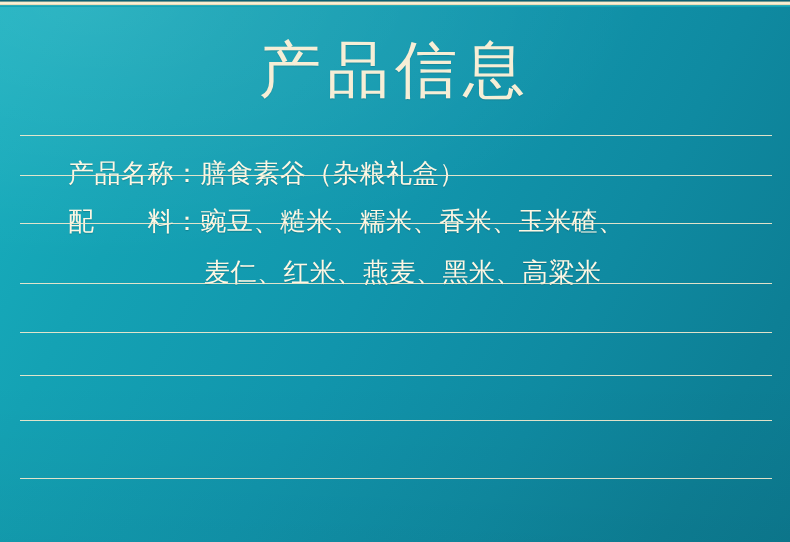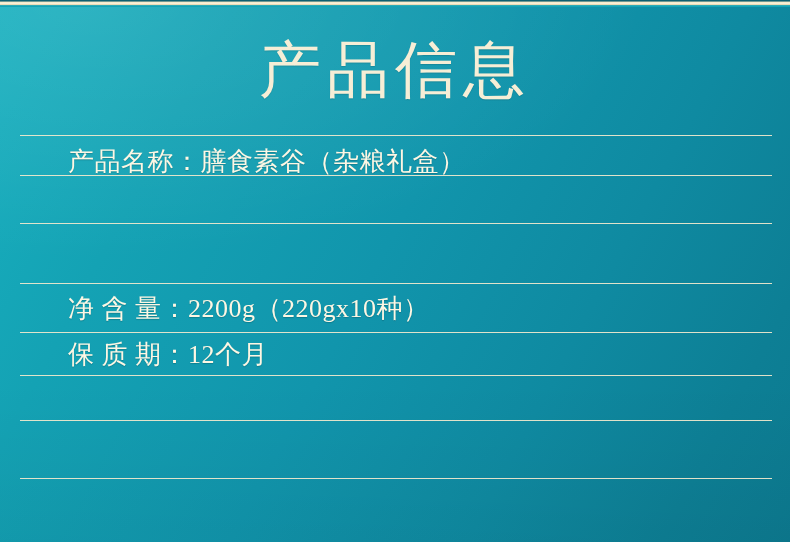--- a/index.html
+++ b/index.html
@@ -96,20 +96,21 @@
 
   .row-text {
     position: absolute;
     left: 68px;
     color: #fdf7e4;
     font-size: 26px;
     line-height: 30px;
     letter-spacing: 0.5px;
     white-space: pre;
     text-shadow: 0 1px 1px rgba(0,0,0,0.18);
+    margin-top: 12px;
   }
 
   .row-text.indented {
     left: 204px;
   }
 </style>
 </head>
 <body>
 
 <div id="product-info-panel">
@@ -119,31 +120,31 @@
   <div class="title">产品信息</div>
 
   <div class="rows">
 
     <div class="divider" style="top:135px;"></div>
 
     <div class="row-text" style="top:147px;">产品名称：膳食素谷（杂粮礼盒）</div>
 
     <div class="divider" style="top:175px;"></div>
 
+    <div class="row-text" style="top:195px;">配　　料：豌豆、糙米、糯米、香米、玉米碴、</div>
 
     <div class="divider" style="top:223px;"></div>
 
+    <div class="row-text indented" style="top:246px;">麦仁、红米、燕麦、黑米、高粱米</div>
 
     <div class="divider" style="top:283px;"></div>
 
-    <div class="row-text" style="top:294px;">净 含 量：2200g（220gx10种）</div>
 
     <div class="divider" style="top:332px;"></div>
 
-    <div class="row-text" style="top:340px;">保 质 期：12个月</div>
 
     <div class="divider" style="top:375px;"></div>
 
 
     <div class="divider" style="top:420px;"></div>
 
 
     <div class="divider" style="top:478px;"></div>
 
   </div>

